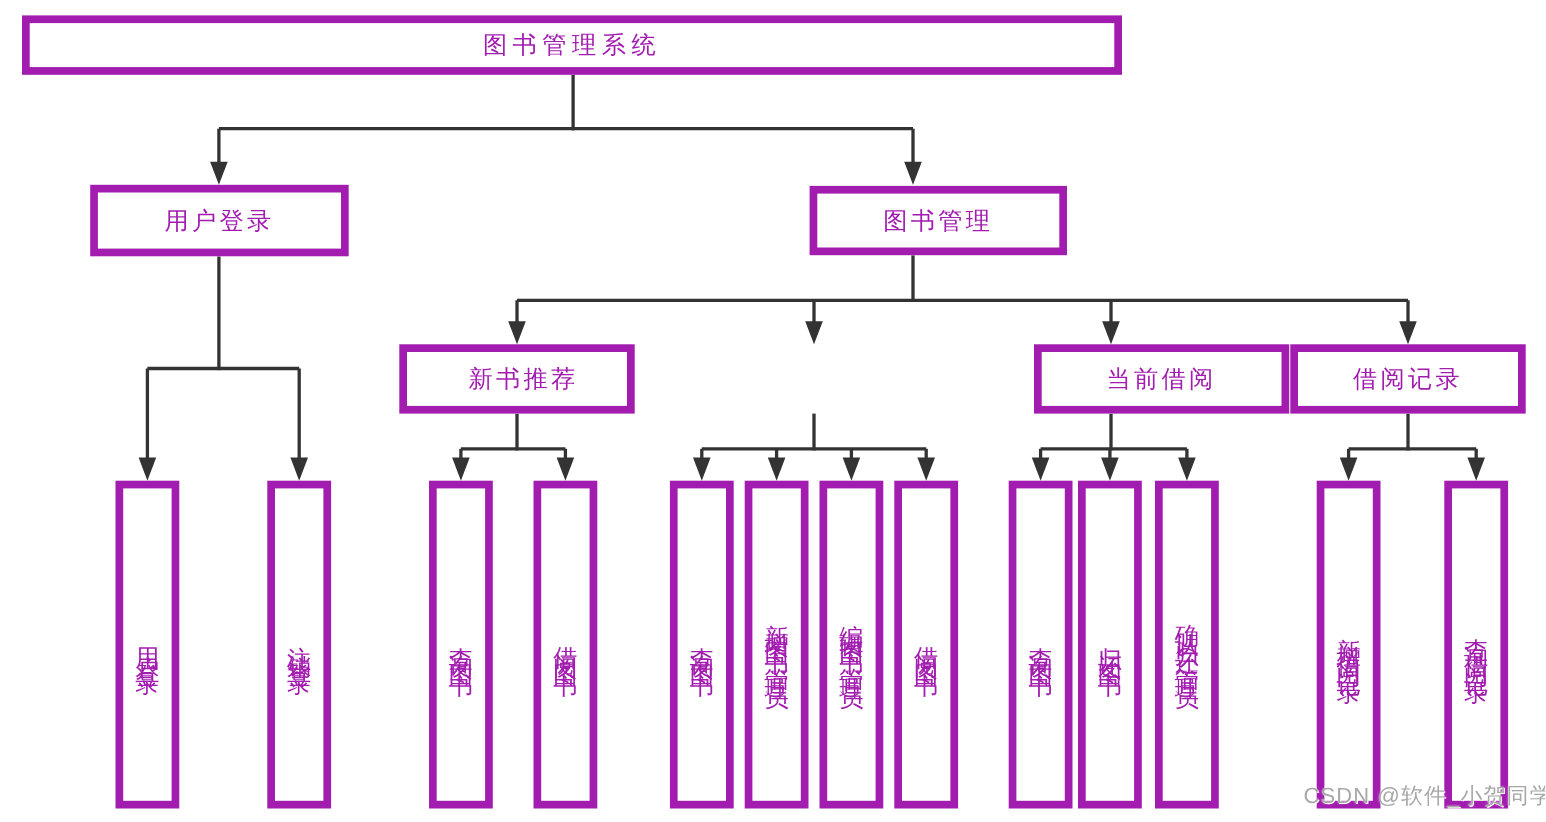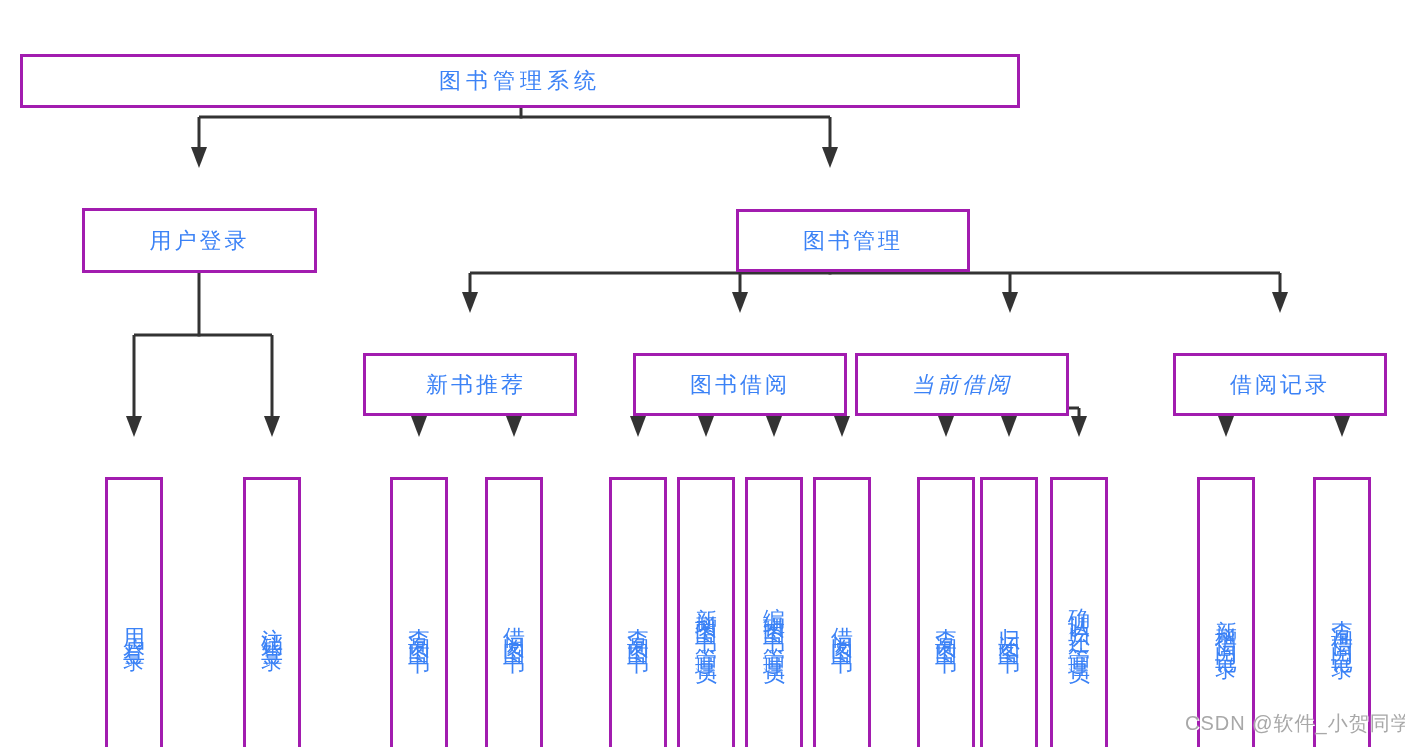--- a/index.html
+++ b/index.html
@@ -12,30 +12,29 @@
     overflow: hidden;
   }
   .connectors {
     position: absolute;
     left: 0; top: 0;
     width: 1405px; height: 747px;
   }
   .node {
     position: absolute;
     box-sizing: border-box;
-    border: 3px solid #a21caf;
+    border: 7px solid #a21caf;
     background: #ffffff;
-    color: #3b82f6;
+    color: #a21caf;
     display: flex;
     align-items: center;
     justify-content: center;
     font-size: 22px;
     letter-spacing: 3px;
     white-space: nowrap;
-    margin-top: 40px;
   }
   .node.root { letter-spacing: 5px; }
   .node.leaf {
     writing-mode: vertical-lr;
     text-orientation: mixed;
     letter-spacing: 8px;
     white-space: normal;
     line-height: 1;
   }
   .watermark {
@@ -120,22 +119,21 @@
       <polygon points="1334,416 1350,416 1342,437"></polygon>
     </g>
   </svg>
 
   <div class="node root" style="left:20px; top:14px; width:1000px; height:54px;">图书管理系统</div>
 
   <div class="node" style="left:82px; top:168px; width:235px; height:65px;">用户登录</div>
   <div class="node" style="left:736px; top:169px; width:234px; height:63px;">图书管理</div>
 
   <div class="node" style="left:363px; top:313px; width:214px; height:63px;padding-left:12px;">新书推荐</div>
-  <div class="node" style="left:633px; top:313px; width:214px; height:63px;">图书借阅</div>
-  <div class="node" style="left:855px; top:313px; width:214px; height:63px;font-style:italic;">当前借阅</div>
+  <div class="node" style="left:940px; top:313px; width:232px; height:63px;">当前借阅</div>
   <div class="node" style="left:1173px; top:313px; width:214px; height:63px;">借阅记录</div>
 
   <div class="node leaf" style="left:105px; top:437px; width:58px; height:298px;">用户登录</div>
   <div class="node leaf" style="left:243px; top:437px; width:58px; height:298px;">注销登录</div>
 
   <div class="node leaf" style="left:390px; top:437px; width:58px; height:298px;">查询图书</div>
   <div class="node leaf" style="left:485px; top:437px; width:58px; height:298px;">借阅图书</div>
 
   <div class="node leaf" style="left:609px; top:437px; width:58px; height:298px;">查询图书</div>
   <div class="node leaf" style="left:677px; top:437px; width:58px; height:298px;">新增图书（管理员）</div>

